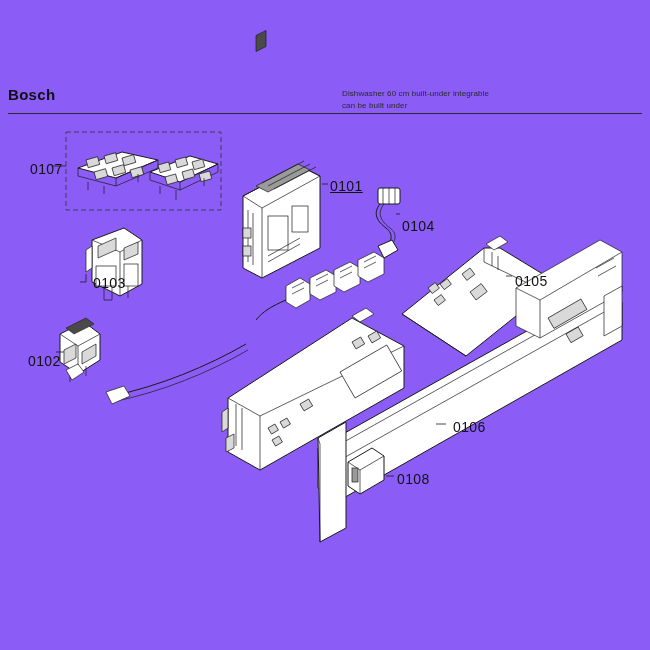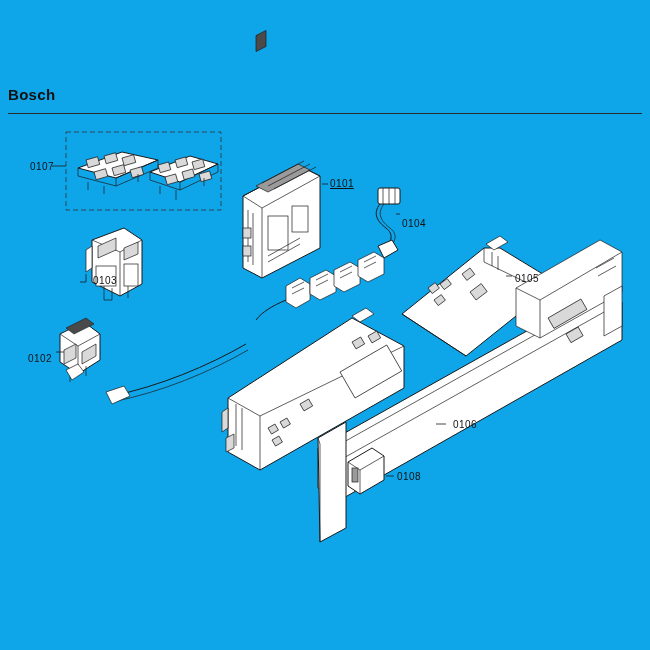--- a/index.html
+++ b/index.html
@@ -12,21 +12,21 @@
     height: 650px;
     font-family: "Liberation Sans", sans-serif;
     position: relative;
     overflow: hidden;
   }
   #sheet {
     position: absolute;
     left: 0; top: 0;
     width: 650px;
     height: 650px;
-    background: #0ea5e9;
+    background: #8b5cf6;
   }
   
   .brand {
     position: absolute;
     left: 8px;
     top: 86px;
     font-size: 15px;
     font-weight: bold;
     letter-spacing: 0.3px;
     color: #111;
@@ -48,21 +48,21 @@
     position: absolute;
     left: 8px;
     right: 8px;
     top: 113px;
     height: 1px;
     background: #2b2b2b;
   }
   
   .lbl {
     position: absolute;
-    font-size: 10px;
+    font-size: 14px;
     color: #111;
     letter-spacing: 0.4px;
     white-space: nowrap;
     font-family: "Liberation Sans", sans-serif;
   }
   
   svg.art {
     position: absolute;
     left: 0; top: 0;
     width: 650px;
@@ -78,20 +78,24 @@
   .fillgd { fill: #9a9a9a; stroke: #1a1a1a; stroke-width: 0.7; }
   .filldk { fill: #4a4a4a; stroke: #1a1a1a; stroke-width: 0.6; }
 </style>
 </head>
 <body>
 
 <div id="sheet">
 
   <div class="brand">Bosch</div>
 
+  <div class="header-desc">
+    <span>Dishwasher 60 cm built-under integrable</span>
+    <span class="l2">can be built under</span>
+  </div>
 
   <div class="rule"></div>
 
   <svg class="art" viewBox="0 0 650 650">
 
     <g>
       <rect class="dash" x="66" y="132" width="155" height="78"></rect>
     </g>
 
     <g>

